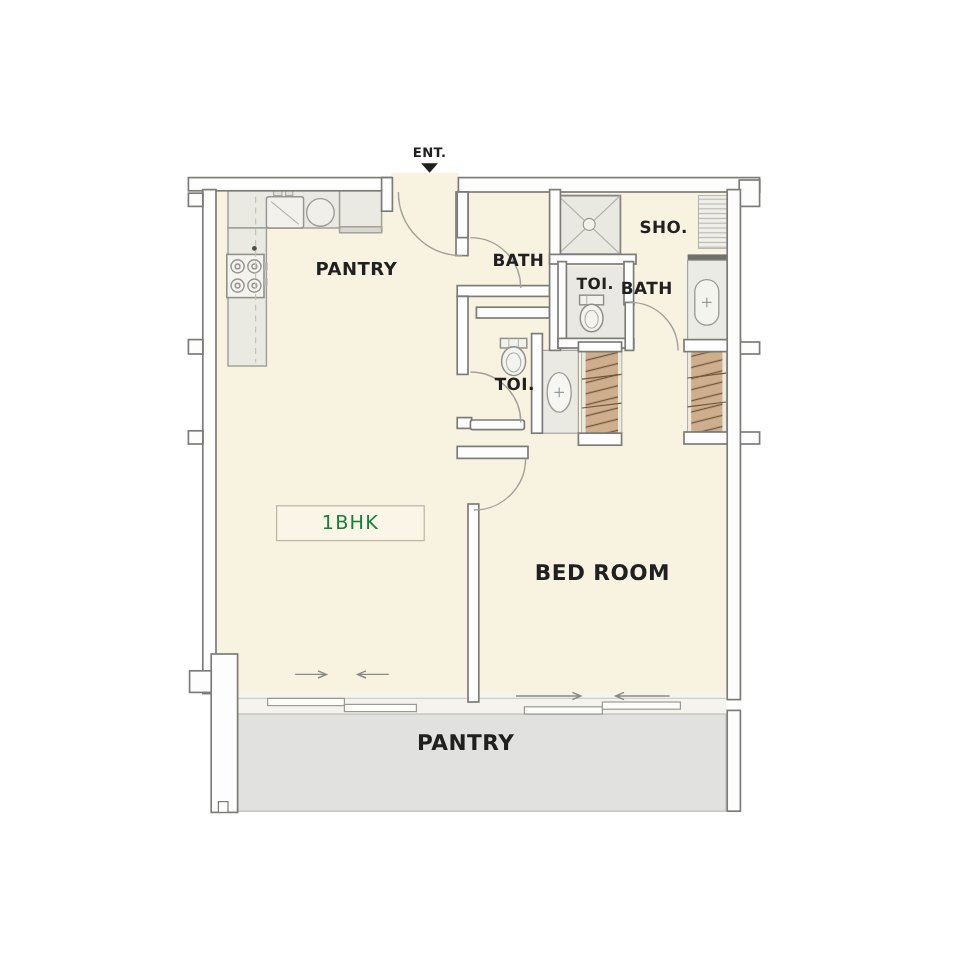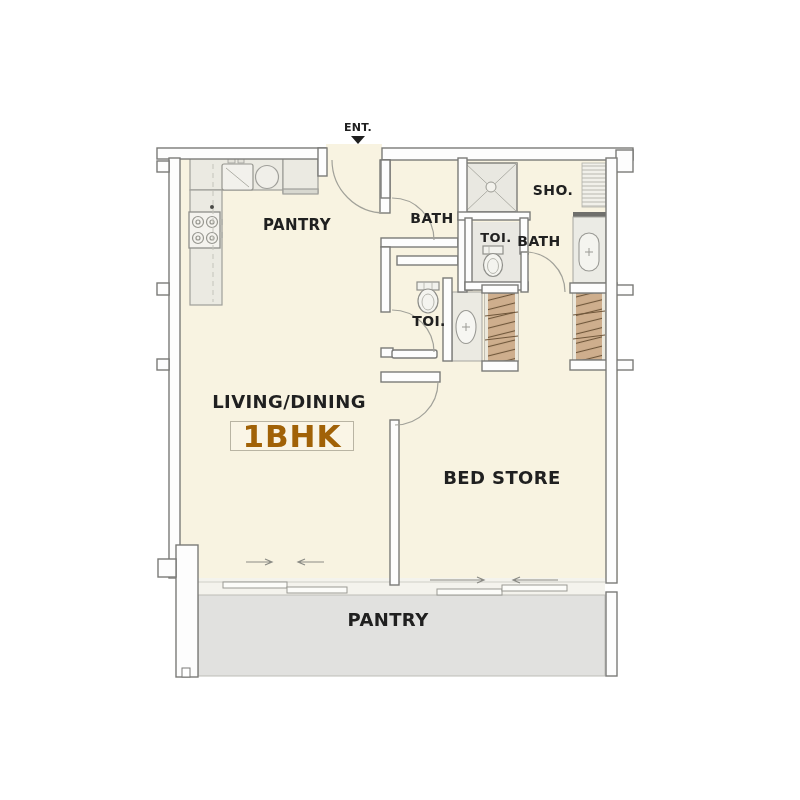--- a/index.html
+++ b/index.html
@@ -8,21 +8,21 @@
   #plan-svg{position:absolute;left:0;top:0;}
   .lbl{position:absolute;transform:translate(-50%,-50%);color:#202020;font-weight:bold;
        white-space:nowrap;letter-spacing:0.4px;line-height:1;}
   .lbl-lg{font-size:18px;}
   .lbl-md{font-size:15px;}
   .lbl-sm{font-size:14px;}
   .lbl-xs{font-size:13px;}
   .lbl-ent{font-size:11px;letter-spacing:0.3px;}
   #bhk-box{position:absolute;left:230px;top:421px;width:122px;height:28px;
            border:1px solid #b9b4a3;background:#faf5e6;display:flex;align-items:center;justify-content:center;}
-  #bhk-box span{font-size:31px;font-weight:bold;color:#a16207;letter-spacing:1px;line-height:1;}
+  #bhk-box span{font-size:16px;font-weight:normal;color:#15803d;letter-spacing:1px;line-height:1;}
 </style>
 </head>
 <body>
 
 <div id="stage">
 
 <svg id="plan-svg" width="800" height="800" viewBox="0 0 800 800">
   <defs>
     <pattern id="hatch" width="9" height="9" patternUnits="userSpaceOnUse" patternTransform="rotate(-14)">
       <rect width="9" height="9" fill="#ceae8d"></rect>
@@ -191,20 +191,19 @@
   <polygon points="351,136 365,136 358,144" fill="#1f1f1f"></polygon>
 </svg>
 
 <div class="lbl lbl-ent" style="left:358px;top:127px;">ENT.</div>
 <div class="lbl lbl-md" style="left:297px;top:225px;">PANTRY</div>
 <div class="lbl lbl-sm" style="left:432px;top:218px;">BATH</div>
 <div class="lbl lbl-sm" style="left:553px;top:190px;text-align:right;">SHO.</div>
 <div class="lbl lbl-xs" style="left:496px;top:237px;">TOI.</div>
 <div class="lbl lbl-sm" style="left:539px;top:241px;">BATH</div>
 <div class="lbl lbl-sm" style="left:429px;top:321px;">TOI.</div>
-<div class="lbl lbl-lg" style="left:289px;top:402px;">LIVING/DINING</div>
 <div id="bhk-box">
   <span>1BHK</span>
 </div>
-<div class="lbl lbl-lg" style="left:502px;top:478px;">BED STORE</div>
+<div class="lbl lbl-lg" style="left:502px;top:478px;">BED ROOM</div>
 <div class="lbl lbl-lg" style="left:388px;top:620px;">PANTRY</div>
 
 </div>
 
 </body></html>

